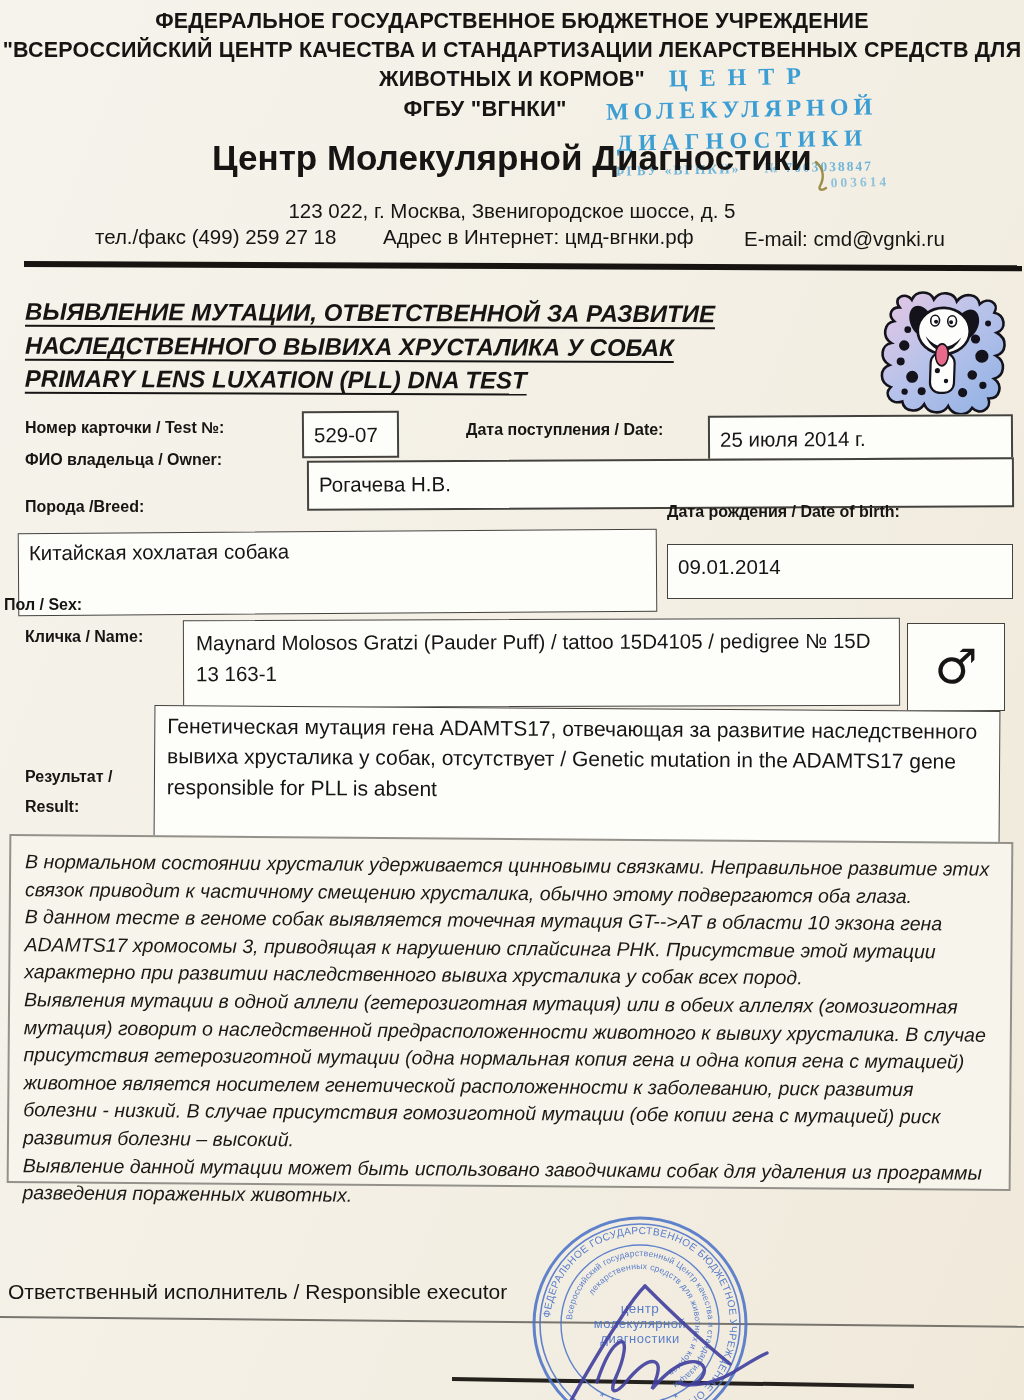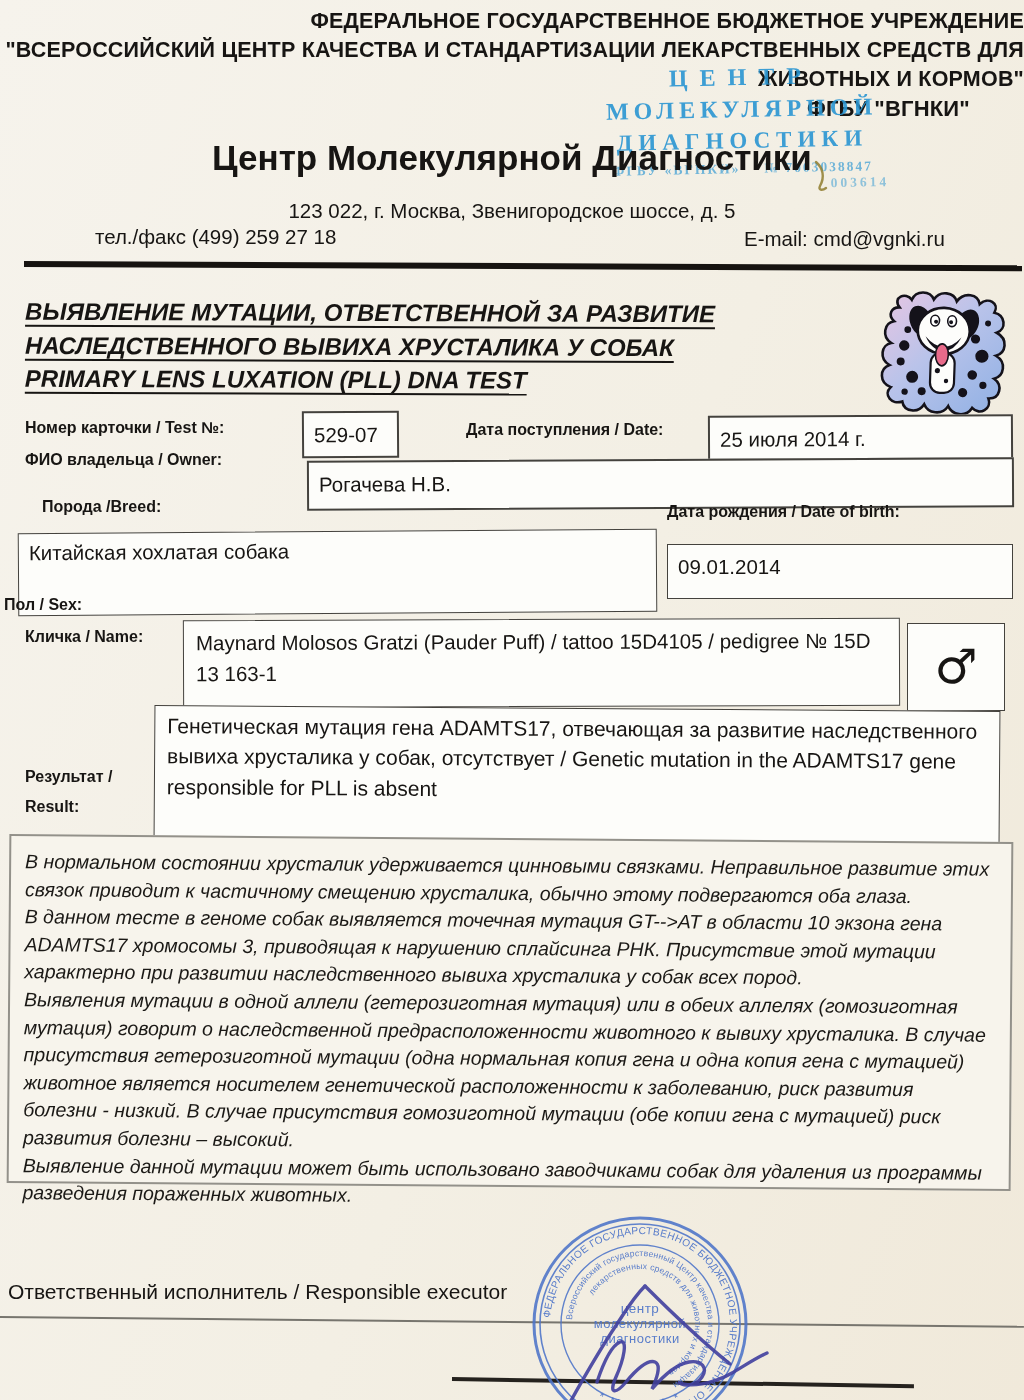--- a/index.html
+++ b/index.html
@@ -2,21 +2,21 @@
 <html><head>
 <meta charset="utf-8">
 <style>
   html,body{margin:0;padding:0;background:#888;}
   .page{
     position:relative;width:1024px;height:1400px;overflow:hidden;
     background:linear-gradient(112deg,#f6f3ec 0%,#f3efe4 55%,#f0e9da 100%);
     font-family:"Liberation Sans",sans-serif;color:#171513;
   }
   .abs{position:absolute;}
-  .hdr{font-weight:bold;text-align:right;width:1024px;left:0;font-size:21.5px;letter-spacing:.2px;}
+  .hdr{font-weight:bold;text-align:center;width:1024px;left:0;font-size:21.5px;letter-spacing:.2px;}
   .stamp-blue{font-family:"Liberation Serif",serif;font-weight:bold;color:rgba(41,149,210,.9);text-align:center;width:300px;}
   .sb1{font-size:24px;letter-spacing:12px;}
   .sb2{font-size:24px;letter-spacing:5px;margin-top:5px;}
   .sb3{font-size:23px;letter-spacing:6px;margin-top:5px;}
   .sb4{font-size:13.5px;letter-spacing:2px;margin-top:7px;opacity:.72;white-space:nowrap;}
   .sb5{font-size:13.5px;letter-spacing:3px;opacity:.55;text-align:right;padding-right:4px;}
   .big-title{font-weight:bold;text-align:center;width:1024px;left:0;font-size:35px;}
   .mid{font-size:20.5px;}
   .rule{background:#161310;transform-origin:left center;}
   .ttl{font-weight:bold;font-style:italic;font-size:24px;line-height:33.5px;}
@@ -51,20 +51,21 @@
     <div class="sb5">003614</div>
   </div>
 
   <svg class="abs" style="top:160px;left:812px;" width="18" height="34" viewBox="0 0 18 34">
     <path d="M4,2 C11,8 13,17 8,26 C6,30 10,31 14,28" stroke="#8f7d2e" stroke-width="2.4" fill="none" stroke-linecap="round" opacity=".85"></path>
   </svg>
 
   <div class="abs big-title" style="top:138px;">Центр Молекулярной Диагностики</div>
   <div class="abs mid" style="top:199px;left:0;width:1024px;text-align:center;">123 022, г. Москва, Звенигородское шоссе, д. 5</div>
   <div class="abs mid" style="top:225px;left:95px;">тел./факс (499) 259 27 18</div>
+  <div class="abs mid" style="top:225px;left:383px;">Адрес в Интернет: цмд-вгнки.рф</div>
   <div class="abs mid" style="top:227px;left:744px;">E-mail: cmd@vgnki.ru</div>
   <div class="abs rule" style="top:261px;left:24px;width:998px;height:6px;transform:rotate(.25deg);"></div>
 
   <div class="abs ttl" style="top:296px;left:25px;transform:rotate(.2deg);">
     <div>ВЫЯВЛЕНИЕ МУТАЦИИ, ОТВЕТСТВЕННОЙ ЗА РАЗВИТИЕ</div>
     <div>НАСЛЕДСТВЕННОГО ВЫВИХА ХРУСТАЛИКА У СОБАК</div>
     <div>PRIMARY LENS LUXATION (PLL) DNA TEST</div>
   </div>
 
   <svg class="abs" style="top:289px;left:876px;transform:rotate(2deg);" width="140" height="128" viewBox="0 0 140 128">
@@ -115,21 +116,21 @@
   <div class="abs lbl" style="top:421px;left:466px;">Дата поступления / Date:</div>
   <div class="abs fbox" style="top:415px;left:708px;width:305px;height:45px;transform:rotate(-.3deg);">
     <div class="val">25 июля 2014 г.</div>
   </div>
 
   <div class="abs lbl" style="top:451px;left:25px;">ФИО владельца / Owner:</div>
   <div class="abs fbox" style="top:459px;left:307px;width:707px;height:50px;transform:rotate(-.3deg);">
     <div class="val">Рогачева Н.В.</div>
   </div>
 
-  <div class="abs lbl" style="top:498px;left:25px;margin-left:17px;">Порода  /Breed:</div>
+  <div class="abs lbl" style="top:498px;left:25px;">Порода  /Breed:</div>
   <div class="abs lbl" style="top:503px;left:667px;">Дата рождения / Date of birth:</div>
   <div class="abs fbox" style="top:531px;left:18px;width:639px;height:83px;transform:rotate(-.4deg);border-width:1.6px;">
     <div class="val" style="padding:5px 10px;">Китайская хохлатая собака</div>
   </div>
   <div class="abs fbox" style="top:536px;left:667px;width:346px;height:55px;border-width:1.6px;margin-top:8px;">
     <div class="val">09.01.2014</div>
   </div>
 
   <div class="abs lbl" style="top:596px;left:4px;width:1010px;text-align:left;">Пол / Sex:</div>
 

